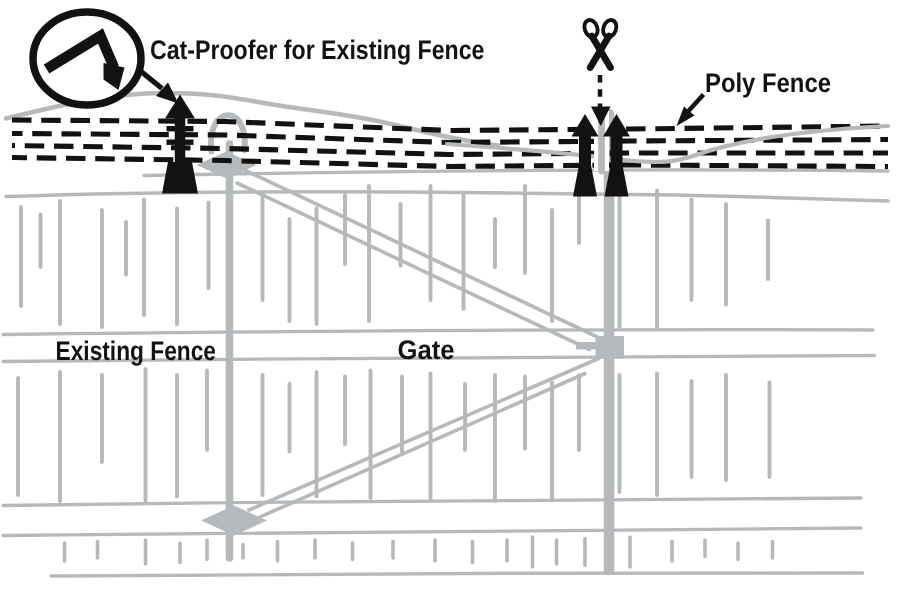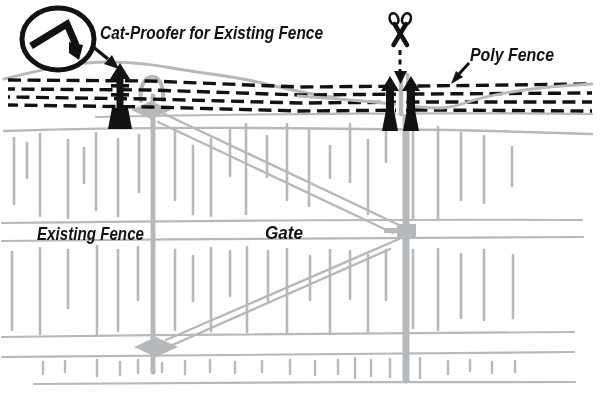--- a/index.html
+++ b/index.html
@@ -1,21 +1,21 @@
 <!DOCTYPE html>
 <html style="--ink: #121212; --fence-gray: #b5b9bb; --background: #ffffff;"><head>
 <meta charset="utf-8">
 <style>
   html,body{margin:0;padding:0;}
   body{
     width:600px;height:408px;overflow:hidden;
     background:var(--background,#ffffff);
     font-family:"Liberation Sans",sans-serif;
   }
-  .stage{position:relative;width:600px;height:324px;background:var(--background,#ffffff);font-style:italic;}
+  .stage{position:relative;width:600px;height:324px;background:var(--background,#ffffff);}
   svg{display:block;}
   
   .gl{stroke:var(--fence-gray,#b5b9bb);fill:none;stroke-linecap:round;}
   .gf{fill:var(--fence-gray,#b5b9bb);stroke:none;}
   
   .ik{stroke:var(--ink,#121212);fill:none;}
   .ikf{fill:var(--ink,#121212);stroke:none;}
   .mesh{stroke:var(--ink,#121212);stroke-width:3.4;stroke-dasharray:13 6.5;fill:none;}
   .lbl{font-family:"Liberation Sans",sans-serif;font-weight:700;font-size:18px;fill:var(--ink,#121212);}
 </style>

